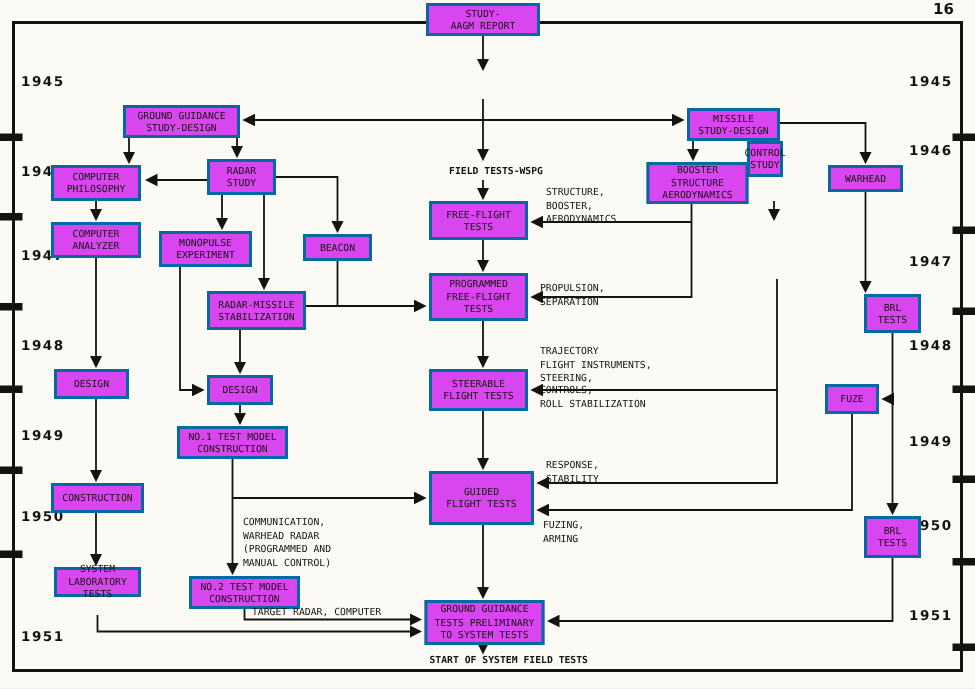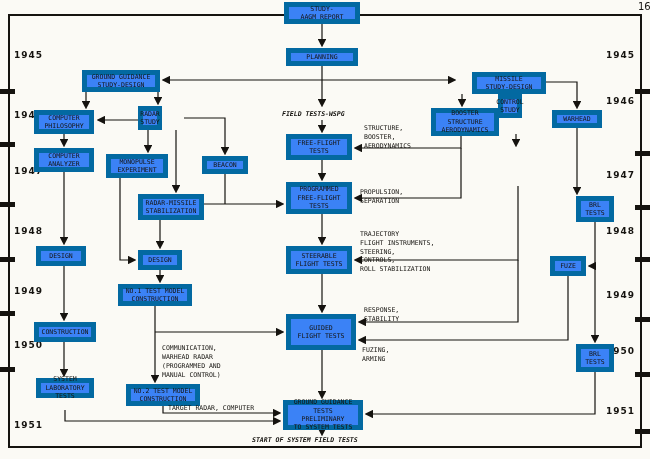--- a/index.html
+++ b/index.html
@@ -1,24 +1,24 @@
 <!DOCTYPE html>
 <html><head>
 <meta charset="utf-8">
 <style>
   html,body{margin:0;padding:0;background:#e9e7e1;font-family:"DejaVu Sans Mono",monospace;}
   #page{position:relative;width:650px;height:459px;background:#fbfaf5;overflow:hidden;color:#15130f;}
   #frame{position:absolute;left:8px;top:14px;width:634px;height:434px;border:2px solid #15130f;box-sizing:border-box;background:transparent;}
-  .box{position:absolute;border:5px solid #0369a1;background:#3b82f6;display:flex;align-items:center;justify-content:center;
+  .box{position:absolute;border:2px solid #0369a1;background:#d946ef;display:flex;align-items:center;justify-content:center;
        text-align:center;font-size:6.5px;line-height:1.3;white-space:pre-line;padding:1px 2px;box-sizing:border-box;z-index:3;}
   .lbl{position:absolute;font-size:6.5px;line-height:1.35;white-space:pre-line;z-index:3;}
-  .lbl.center{text-align:left;font-style:italic;}
+  .lbl.center{text-align:right;}
   .year{position:absolute;font-family:"DejaVu Sans",sans-serif;font-weight:bold;font-size:9px;letter-spacing:1px;z-index:3;}
   .tick{position:absolute;background:#15130f;width:15px;height:5px;z-index:2;}
-  #pageno{position:absolute;left:622px;top:1px;font-family:"DejaVu Sans",sans-serif;font-weight:normal;font-size:10px;z-index:4;margin-left:16px;}
+  #pageno{position:absolute;left:622px;top:1px;font-family:"DejaVu Sans",sans-serif;font-weight:bold;font-size:10px;z-index:4;}
   #arrows{position:absolute;left:0;top:0;z-index:1;}
   .bold{font-weight:bold;}
 </style>
 </head>
 <body>
 
 <div id="page">
   <div id="pageno">16</div>
   <div id="frame"></div>
 
@@ -108,28 +108,27 @@
   <div class="year" style="left:606px;top:50px">1945</div>
   <div class="year" style="left:606px;top:96px">1946</div>
   <div class="year" style="left:606px;top:170px">1947</div>
   <div class="year" style="left:606px;top:226px">1948</div>
   <div class="year" style="left:606px;top:290px">1949</div>
   <div class="year" style="left:606px;top:346px">1950</div>
   <div class="year" style="left:606px;top:406px">1951</div>
 
   <div class="box" style="left:284px;top:2px;width:76px;height:22px">STUDY-
 AAGM REPORT</div>
-  <div class="box" style="left:286px;top:48px;width:72px;height:18px">PLANNING</div>
   <div class="box" style="left:82px;top:70px;width:78px;height:22px">GROUND GUIDANCE
 STUDY-DESIGN</div>
-  <div class="box" style="left:472px;top:72px;width:74px;height:22px">MISSILE
+  <div class="box" style="left:458px;top:72px;width:62px;height:22px">MISSILE
 STUDY-DESIGN</div>
   <div class="box" style="left:34px;top:110px;width:60px;height:24px">COMPUTER
 PHILOSOPHY</div>
-  <div class="box" style="left:138px;top:106px;width:24px;height:24px">RADAR
+  <div class="box" style="left:138px;top:106px;width:46px;height:24px">RADAR
 STUDY</div>
   <div class="box" style="left:431px;top:108px;width:68px;height:28px">BOOSTER
 STRUCTURE
 AERODYNAMICS</div>
   <div class="box" style="left:498px;top:94px;width:24px;height:24px">CONTROL
 STUDY</div>
   <div class="box" style="left:552px;top:110px;width:50px;height:18px">WARHEAD</div>
   <div class="box" style="left:34px;top:148px;width:60px;height:24px">COMPUTER
 ANALYZER</div>
   <div class="box" style="left:106px;top:154px;width:62px;height:24px">MONOPULSE

